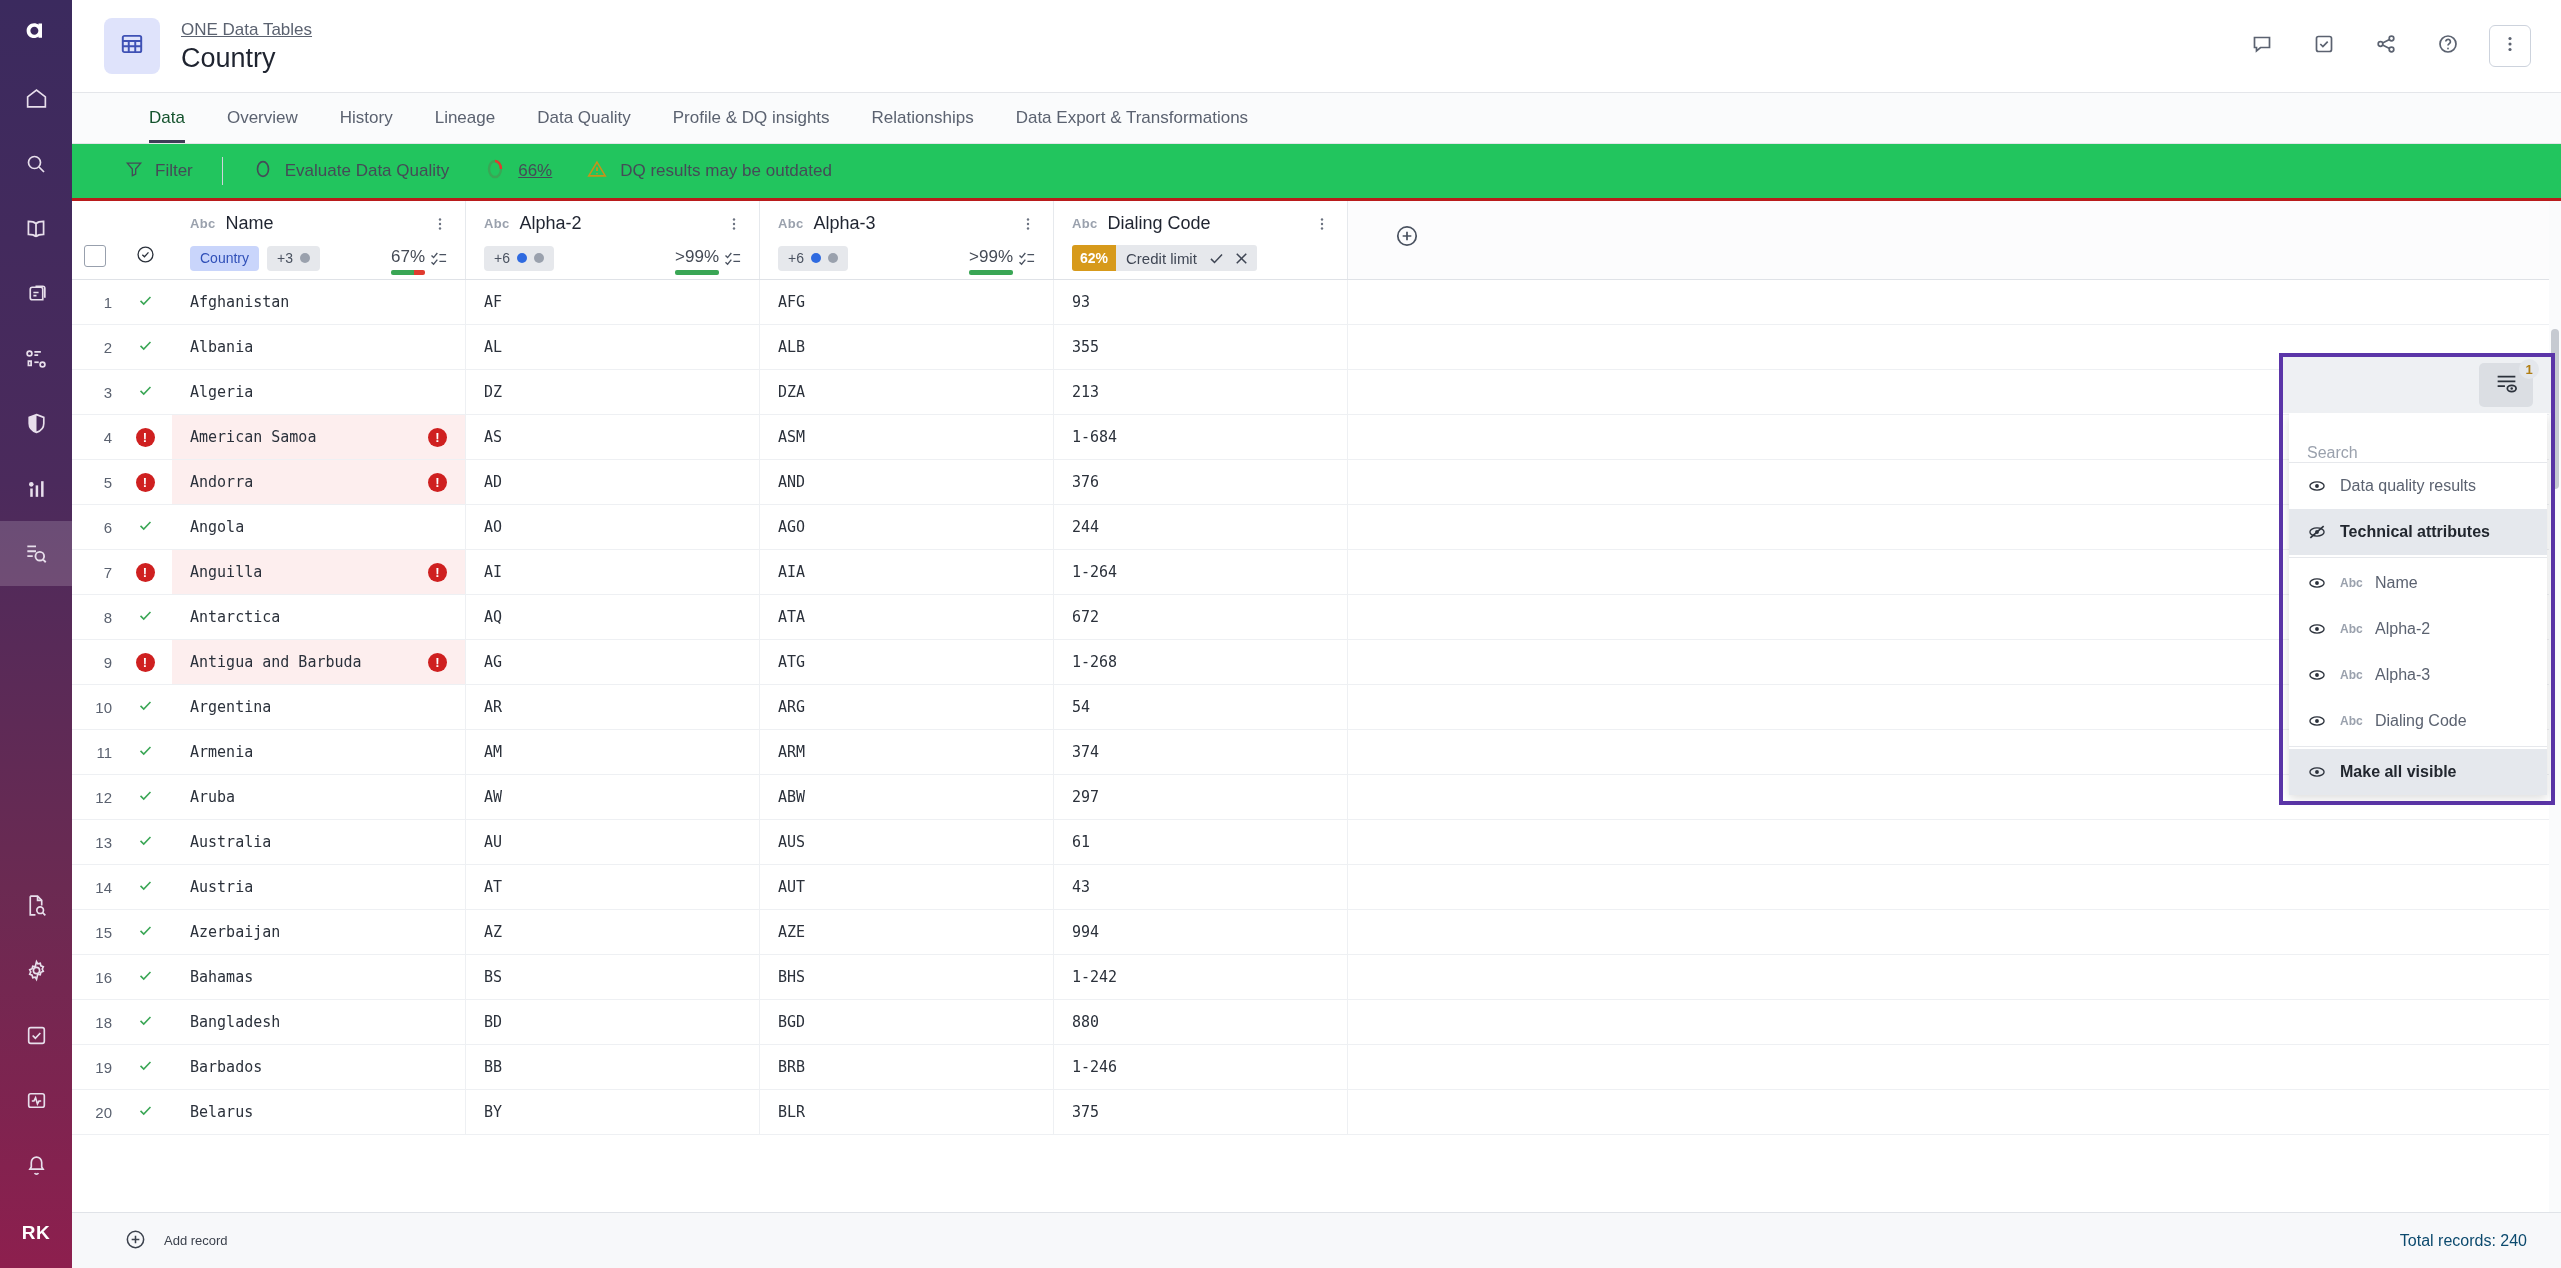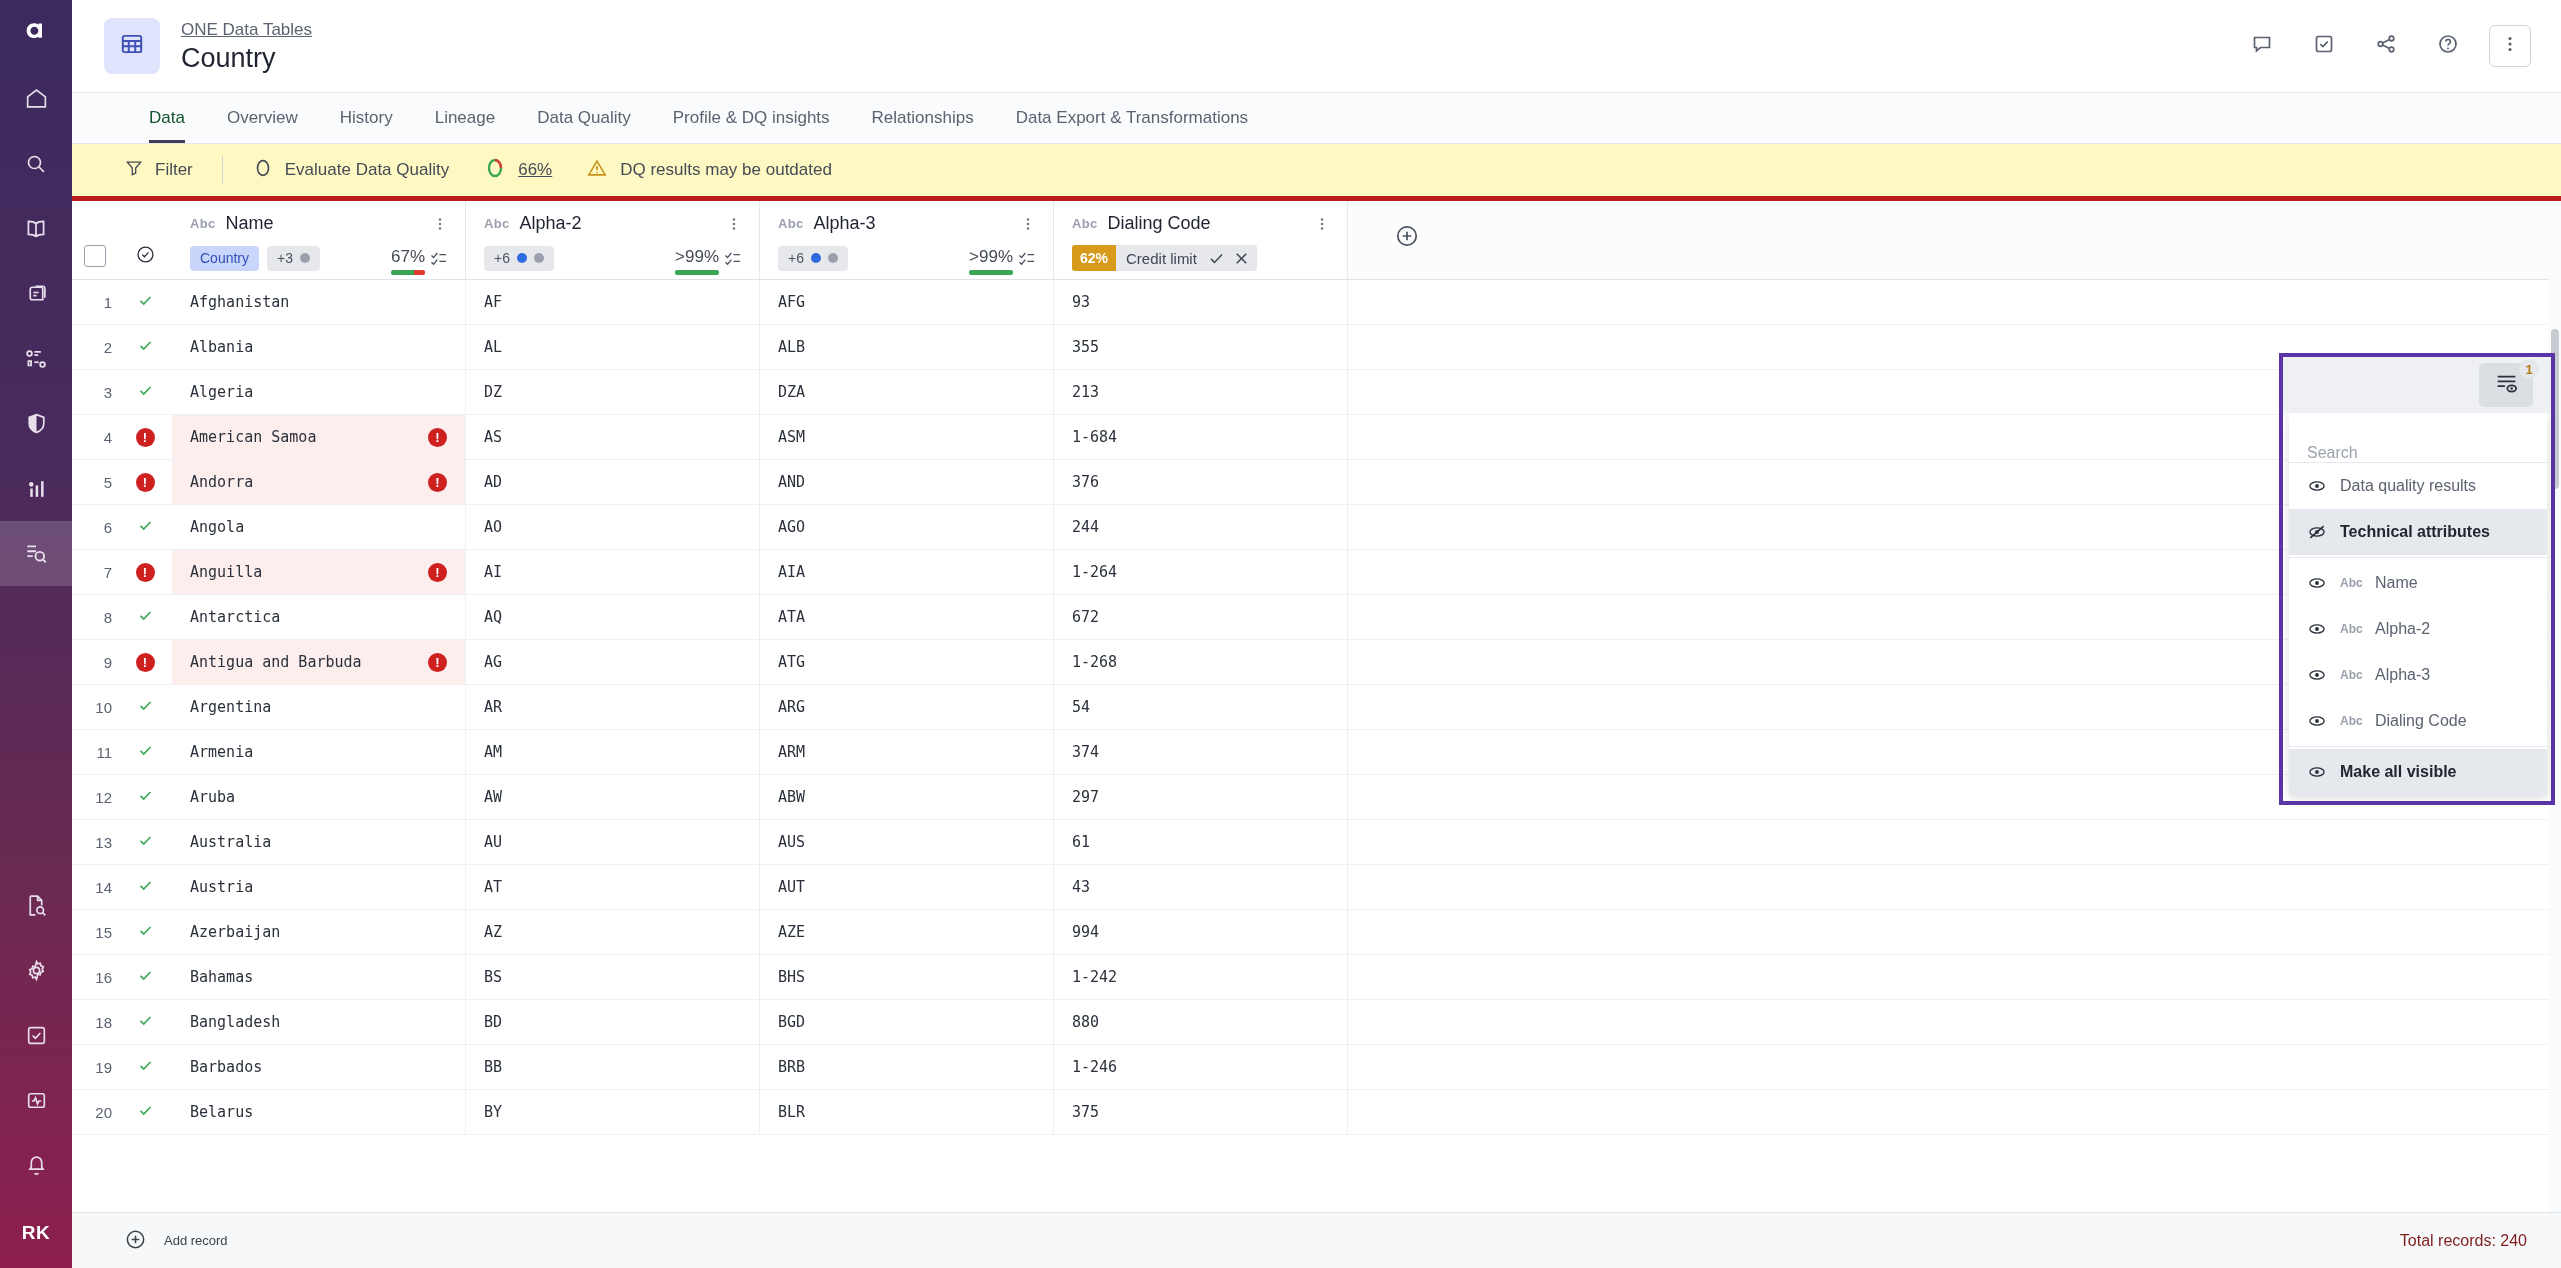--- a/index.html
+++ b/index.html
@@ -67,21 +67,21 @@
     cursor:pointer; position:relative; white-space:nowrap;
   }
   .tab.active { color:#14532d; font-weight:normal; }
   .tab.active::after {
     content:""; position:absolute; left:21px; right:21px; bottom:0; height:3px; background:#3f3d56;
   }
 
   
   .toolbar {
     height: 57px; flex:0 0 57px; display:flex; align-items:center;
-    background:#fef9c3; border-bottom:5px solid #b91c1c; padding-left: 52px; position:relative;
+    background:#22c55e; border-bottom:3px solid #b91c1c; padding-left: 52px; position:relative;
   }
   .tb-item { display:flex; align-items:center; gap:11px; font-size:17px; color:#454b57; cursor:pointer; }
   .tb-sep { width:1px; height:28px; background:#cfd4db; margin: 0 29px; }
   .tb-gap { width: 34px; }
   .tb-pct { font-size:17px; color:#454b57; text-decoration: underline; cursor:pointer; }
   .tb-warn { display:flex; align-items:center; gap:12px; font-size:17px; color:#454b57; }
 
   
   .gridwrap { flex:1 1 auto; position:relative; overflow:hidden; background:#fff; }
 
@@ -148,21 +148,21 @@
   
   .vscroll { position:absolute; top:0; right:0; width:12px; bottom:0; background:#fafbfc; }
   .vthumb { position:absolute; top:128px; left:2px; width:8px; height:160px; background:#c6cad1; border-radius:4px; }
 
   
   .footer {
     height: 56px; flex:0 0 56px; display:flex; align-items:center;
     background:#f7f8fa; border-top:1px solid #e0e3e8; padding: 0 34px 0 52px;
   }
   .addrec { display:flex; align-items:center; gap:17px; font-size:13px; color:#3c424d; cursor:pointer; }
-  .total { margin-left:auto; font-size:16px; color:#7f1d1d; }
+  .total { margin-left:auto; font-size:16px; color:#0c4a6e; }
 
   
   .popwrap {
     position:absolute; top: 152px; right: 6px; width: 276px;
     border: 4px solid #5b35a8; background: transparent; z-index: 50;
   }
   .pop-head {
     height: 56px; background:#eef0f3; display:flex; align-items:center; justify-content:flex-end;
     padding-right: 18px; position:relative;
   }

